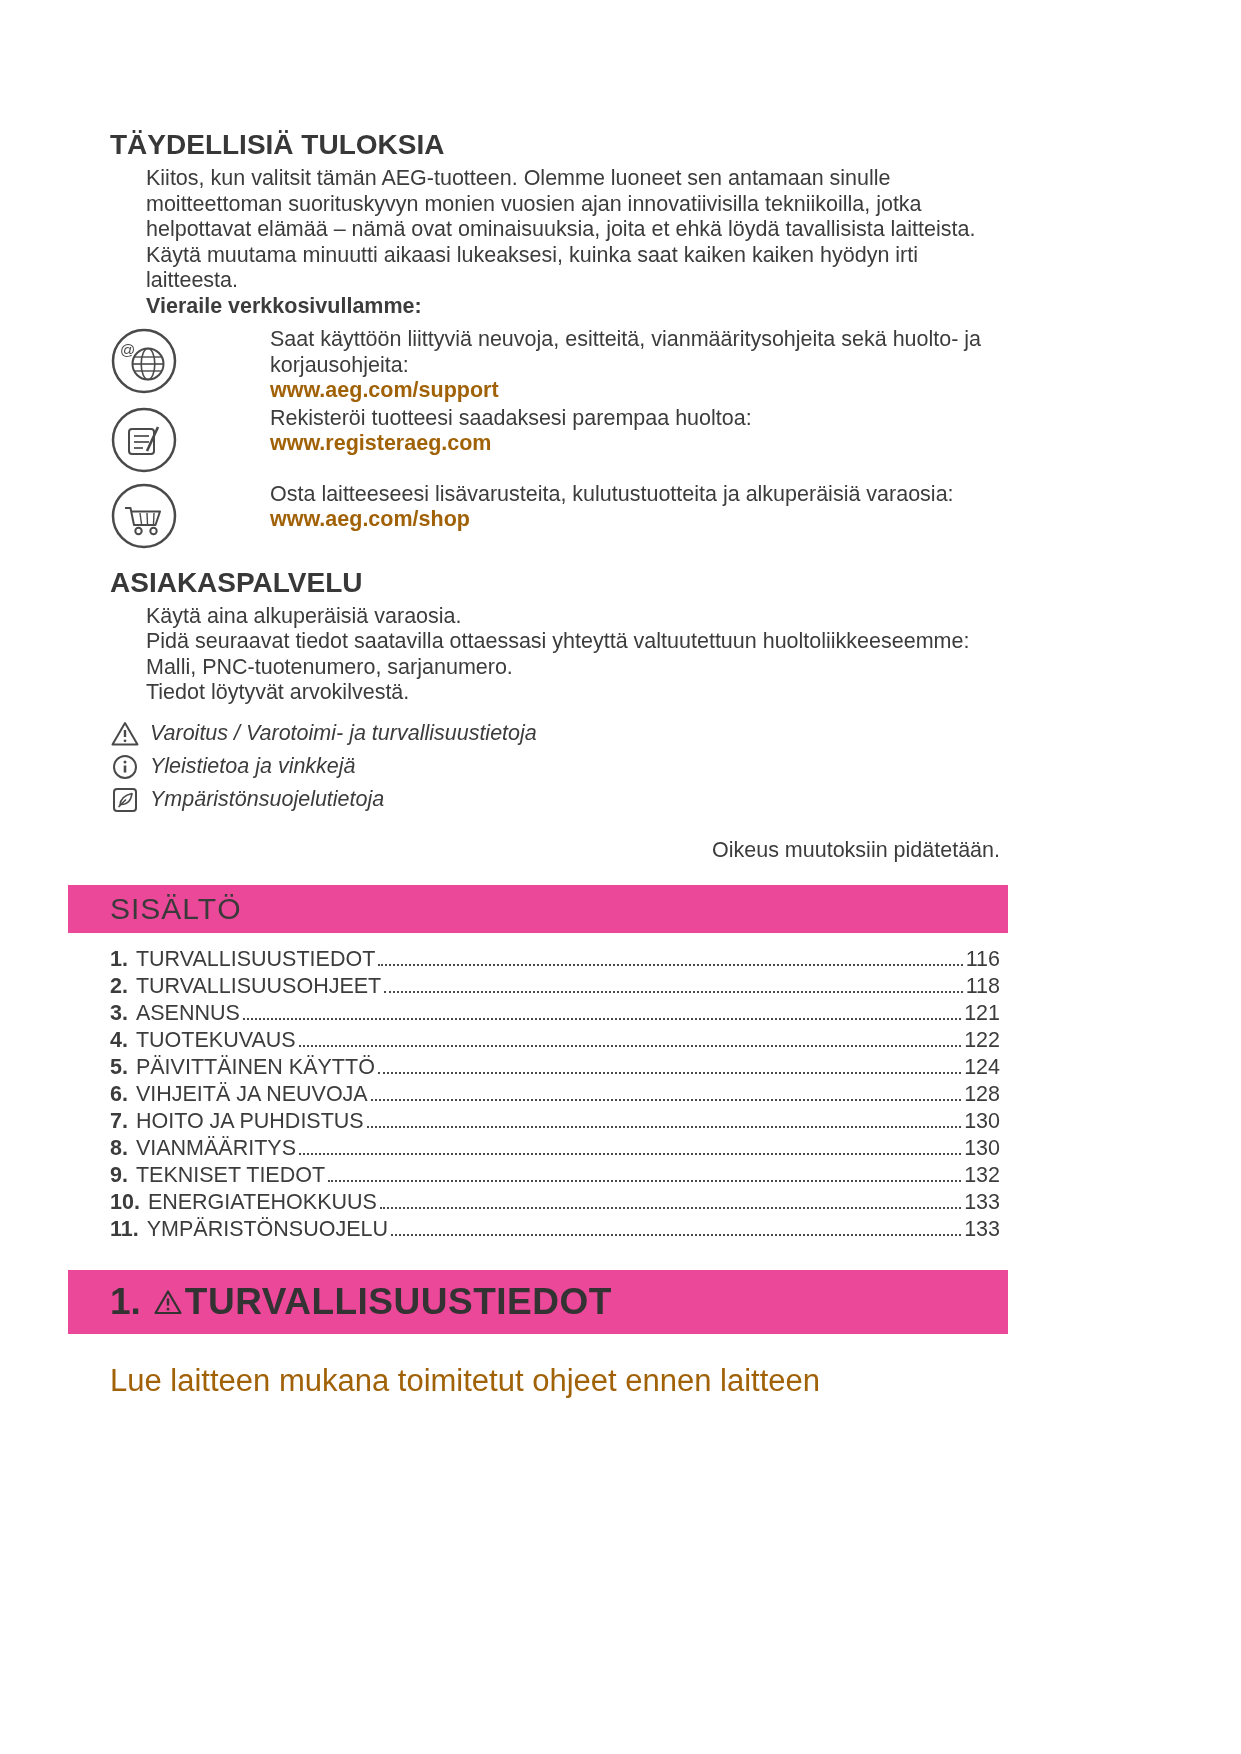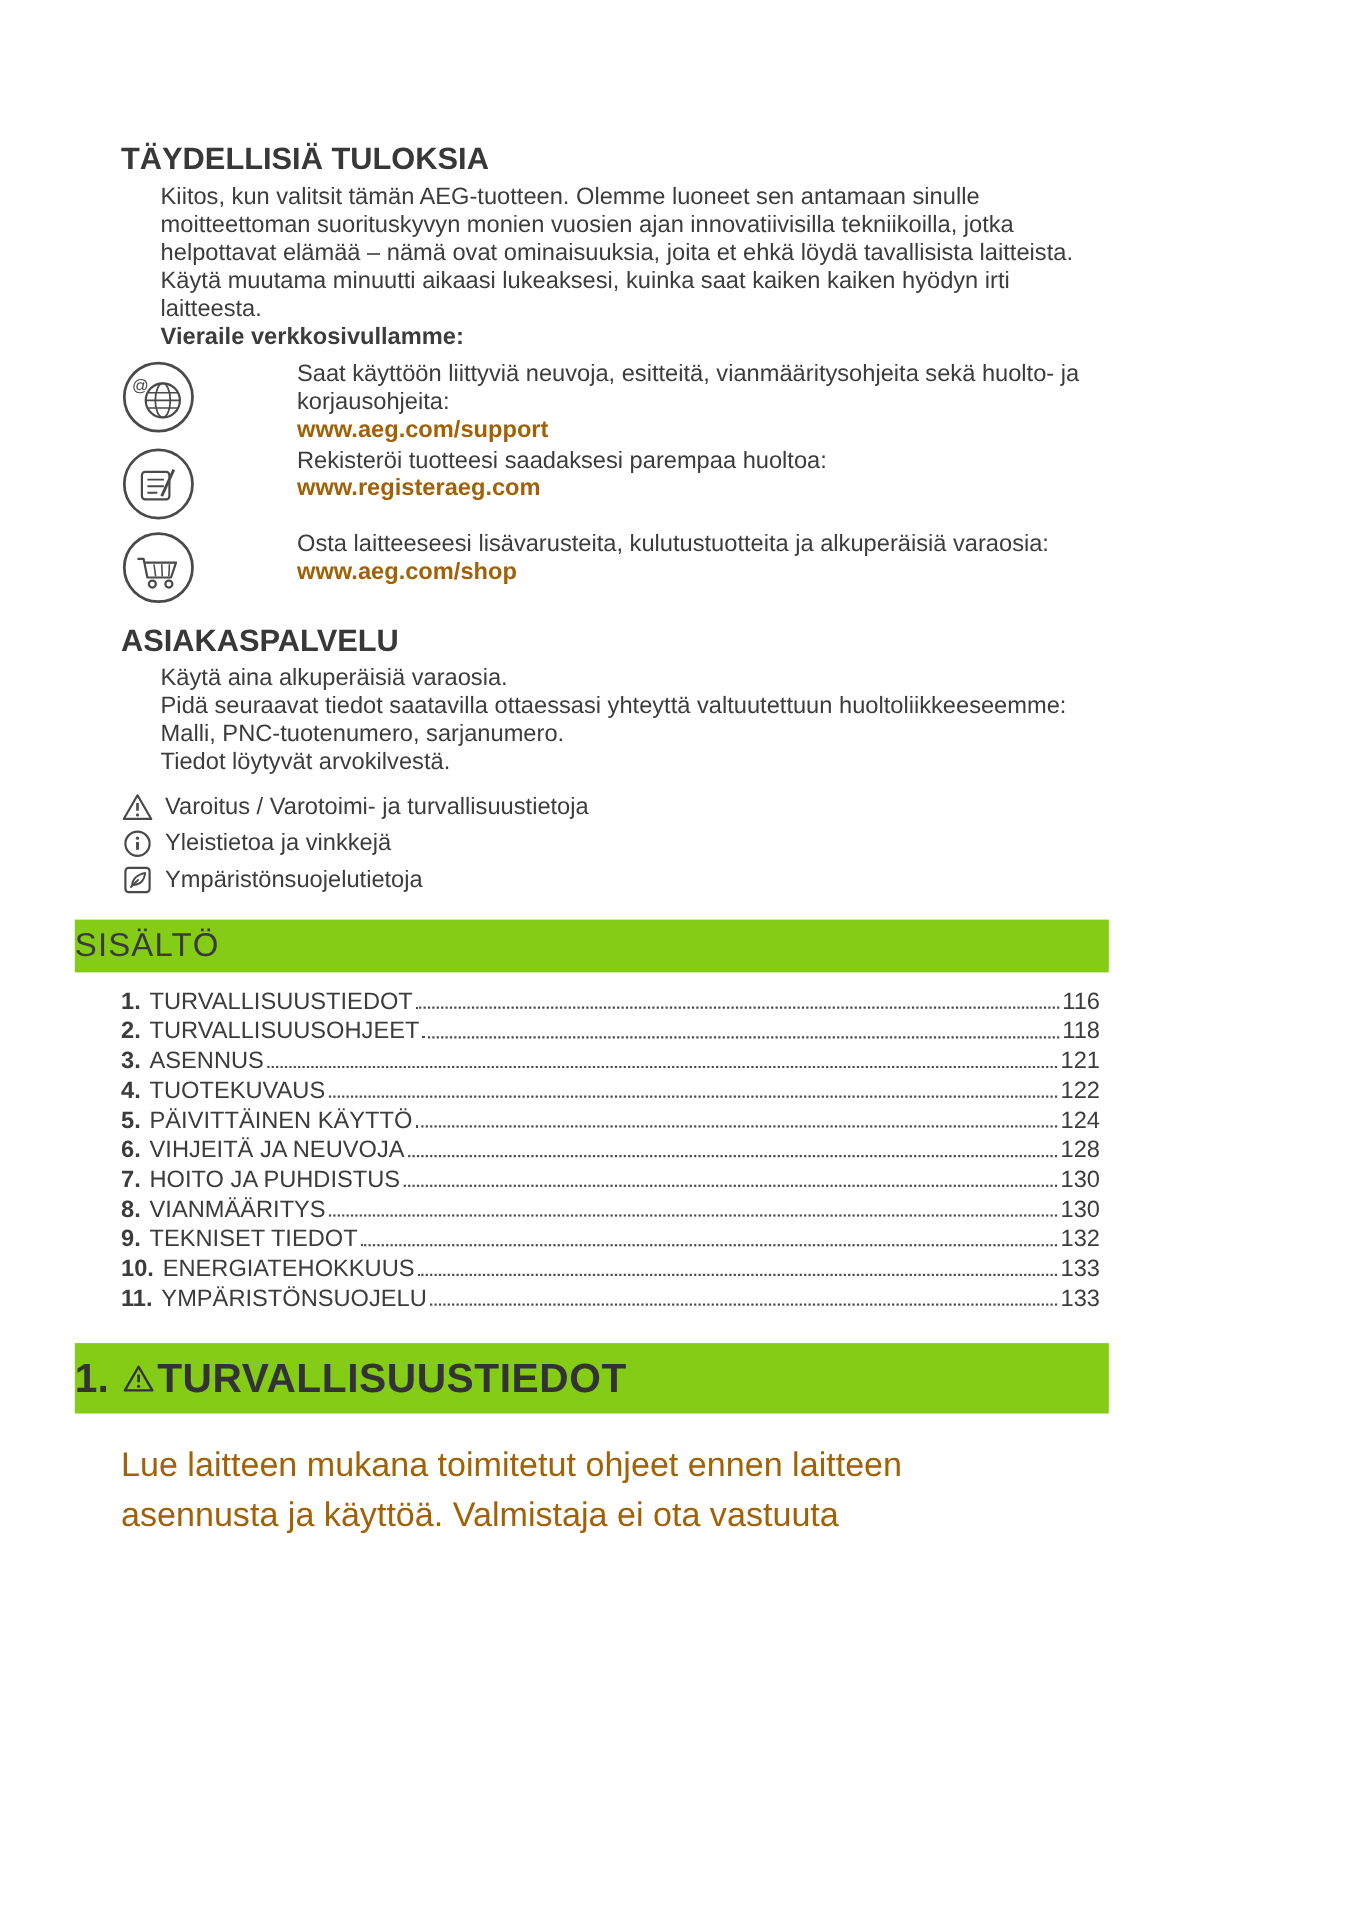--- a/index.html
+++ b/index.html
@@ -21,28 +21,28 @@
   .link-row { display:flex; align-items:flex-start; }
   .link-row.gap-top { margin-top:6px; }
   .big-icon { flex:0 0 68px; width:68px; height:68px; margin-top:2px; }
   .big-icon svg { display:block; width:68px; height:68px; }
   .link-text { margin-left:56px; min-height:70px; padding-top:2px; }
   .url { color:#a16207; }
 
   .cs-title { margin-top:16px; margin-bottom:6px; }
 
   .notes { margin-top:14px; }
-  .note-row { display:flex; align-items:center; margin-bottom:5px; height:28px; }
+  .note-row { display:flex; align-items:center; margin-bottom:5px; height:28px;font-style:italic; }
   .note-icon { width:30px; height:28px; flex:0 0 30px; display:flex; align-items:center; justify-content:center; }
   .note-icon svg { display:block; }
   .note-text { margin-left:10px; }
 
   .rights { margin-top:24px; text-align:right; font-size:21.5px; }
 
-  .bar { margin-left:68px; width:940px; background:#84cc16; display:flex; align-items:center; }
+  .bar { margin-left:68px; width:940px; background:#ec4899; display:flex; align-items:center; padding-left:42px; }
   .toc-bar { margin-top:22px; height:48px; }
   .toc-bar-title { font-size:30px; font-weight:400; color:#3a3a3a; letter-spacing:1px; }
 
   .toc { margin-left:110px; width:890px; padding-top:14px; }
   .toc-row { display:flex; align-items:baseline; height:27px; font-size:21.5px; }
   .toc-num { font-weight:bold; margin-right:8px; white-space:nowrap; }
   .toc-label { white-space:nowrap; }
   .toc-dots { flex:1 1 auto; border-bottom:2.5px dotted #4a4a4a; margin:0 3px 4px 3px; min-width:20px; }
   .toc-page { white-space:nowrap; }
 
@@ -150,20 +150,21 @@
           <svg width="26" height="26" viewBox="0 0 26 26" fill="none" stroke="#4a4a4a">
             <rect x="2" y="2" width="22" height="22" rx="3" stroke-width="2"></rect>
             <path d="M8 18 C8.5 11.5, 13 8, 20 6.5 C19 14, 14.5 17.5, 9 17.5 Z" stroke-width="1.6" stroke-linejoin="round"></path>
             <line x1="6.5" y1="20" x2="14" y2="12.5" stroke-width="1.6"></line>
           </svg>
         </span>
         <span class="body note-text">Ympäristönsuojelutietoja</span>
       </div>
     </div>
 
+    <p class="rights">Oikeus muutoksiin pidätetään.</p>
   </div>
 
   <div class="bar toc-bar">
     <span class="toc-bar-title">SISÄLTÖ</span>
   </div>
 
   <div class="toc">
     <div class="toc-row">
       <span class="toc-num">1.</span>
       <span class="toc-label">TURVALLISUUSTIEDOT</span>

